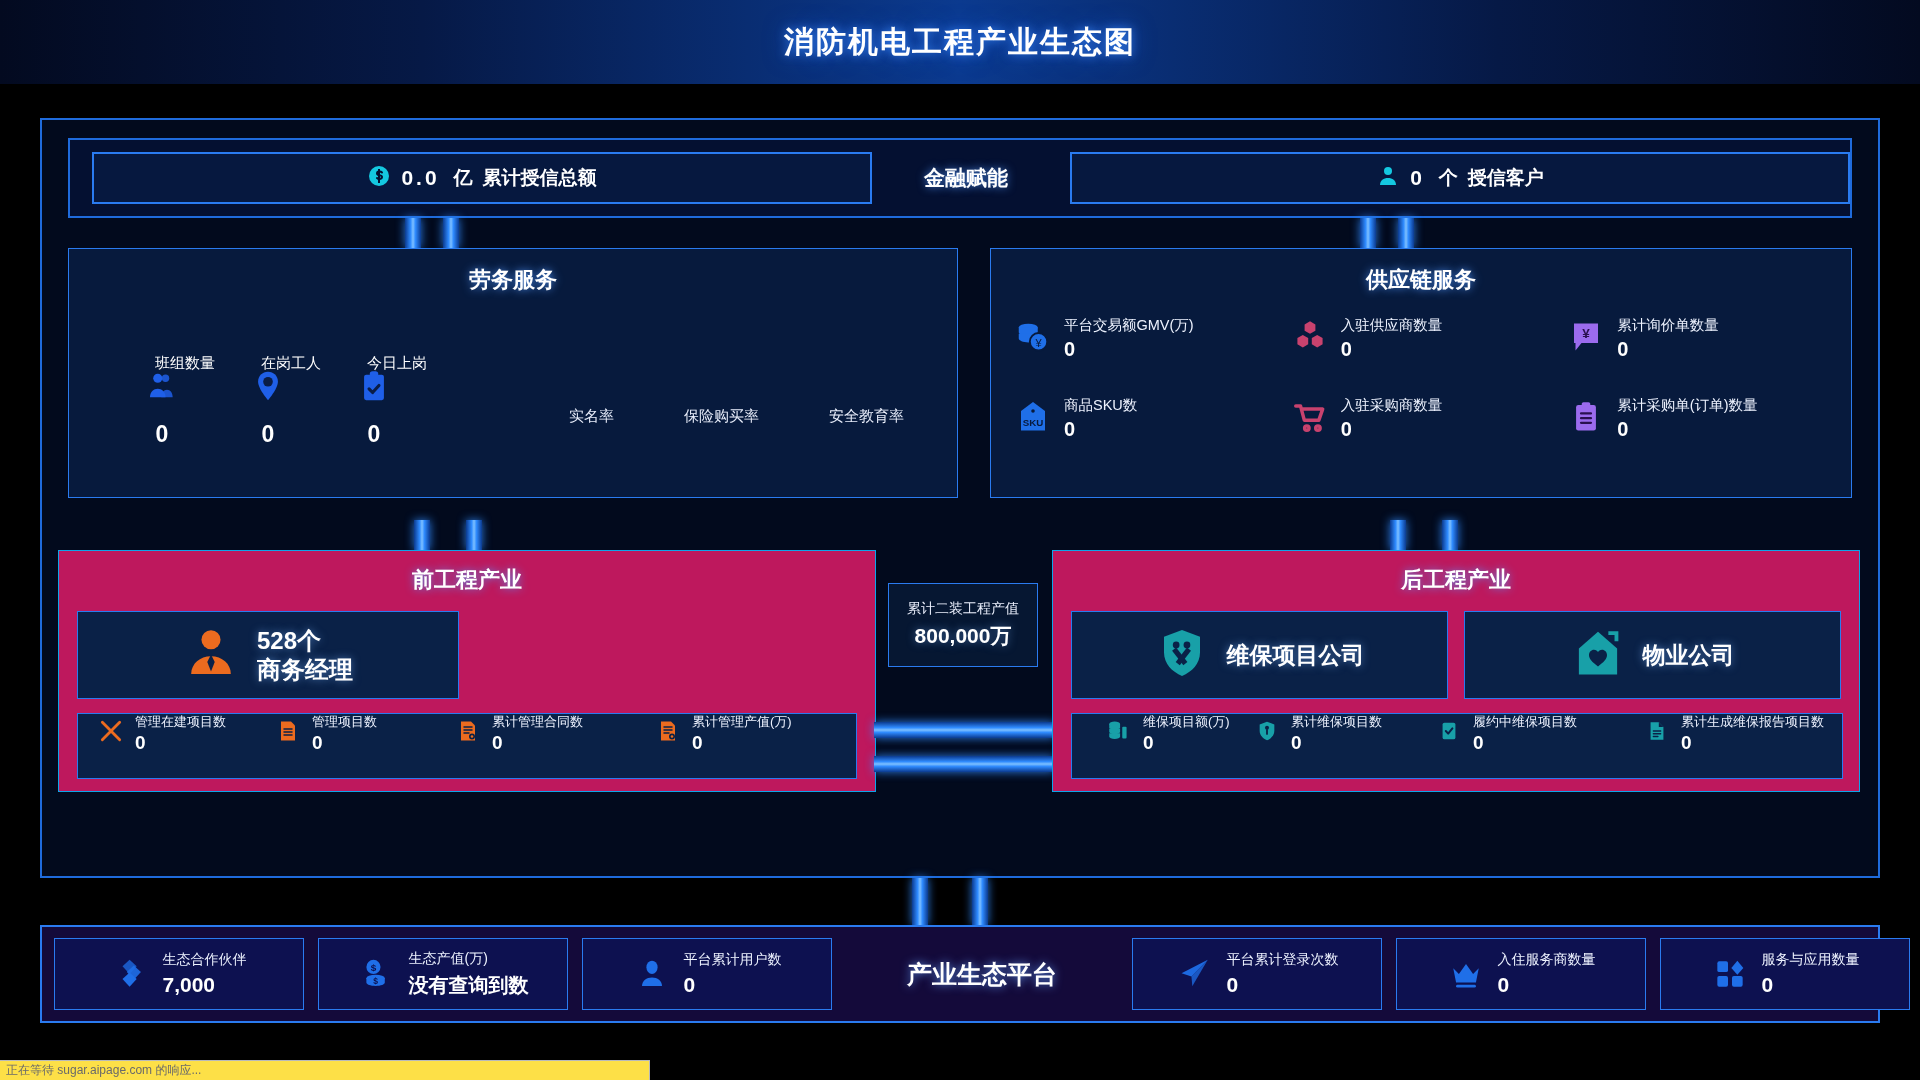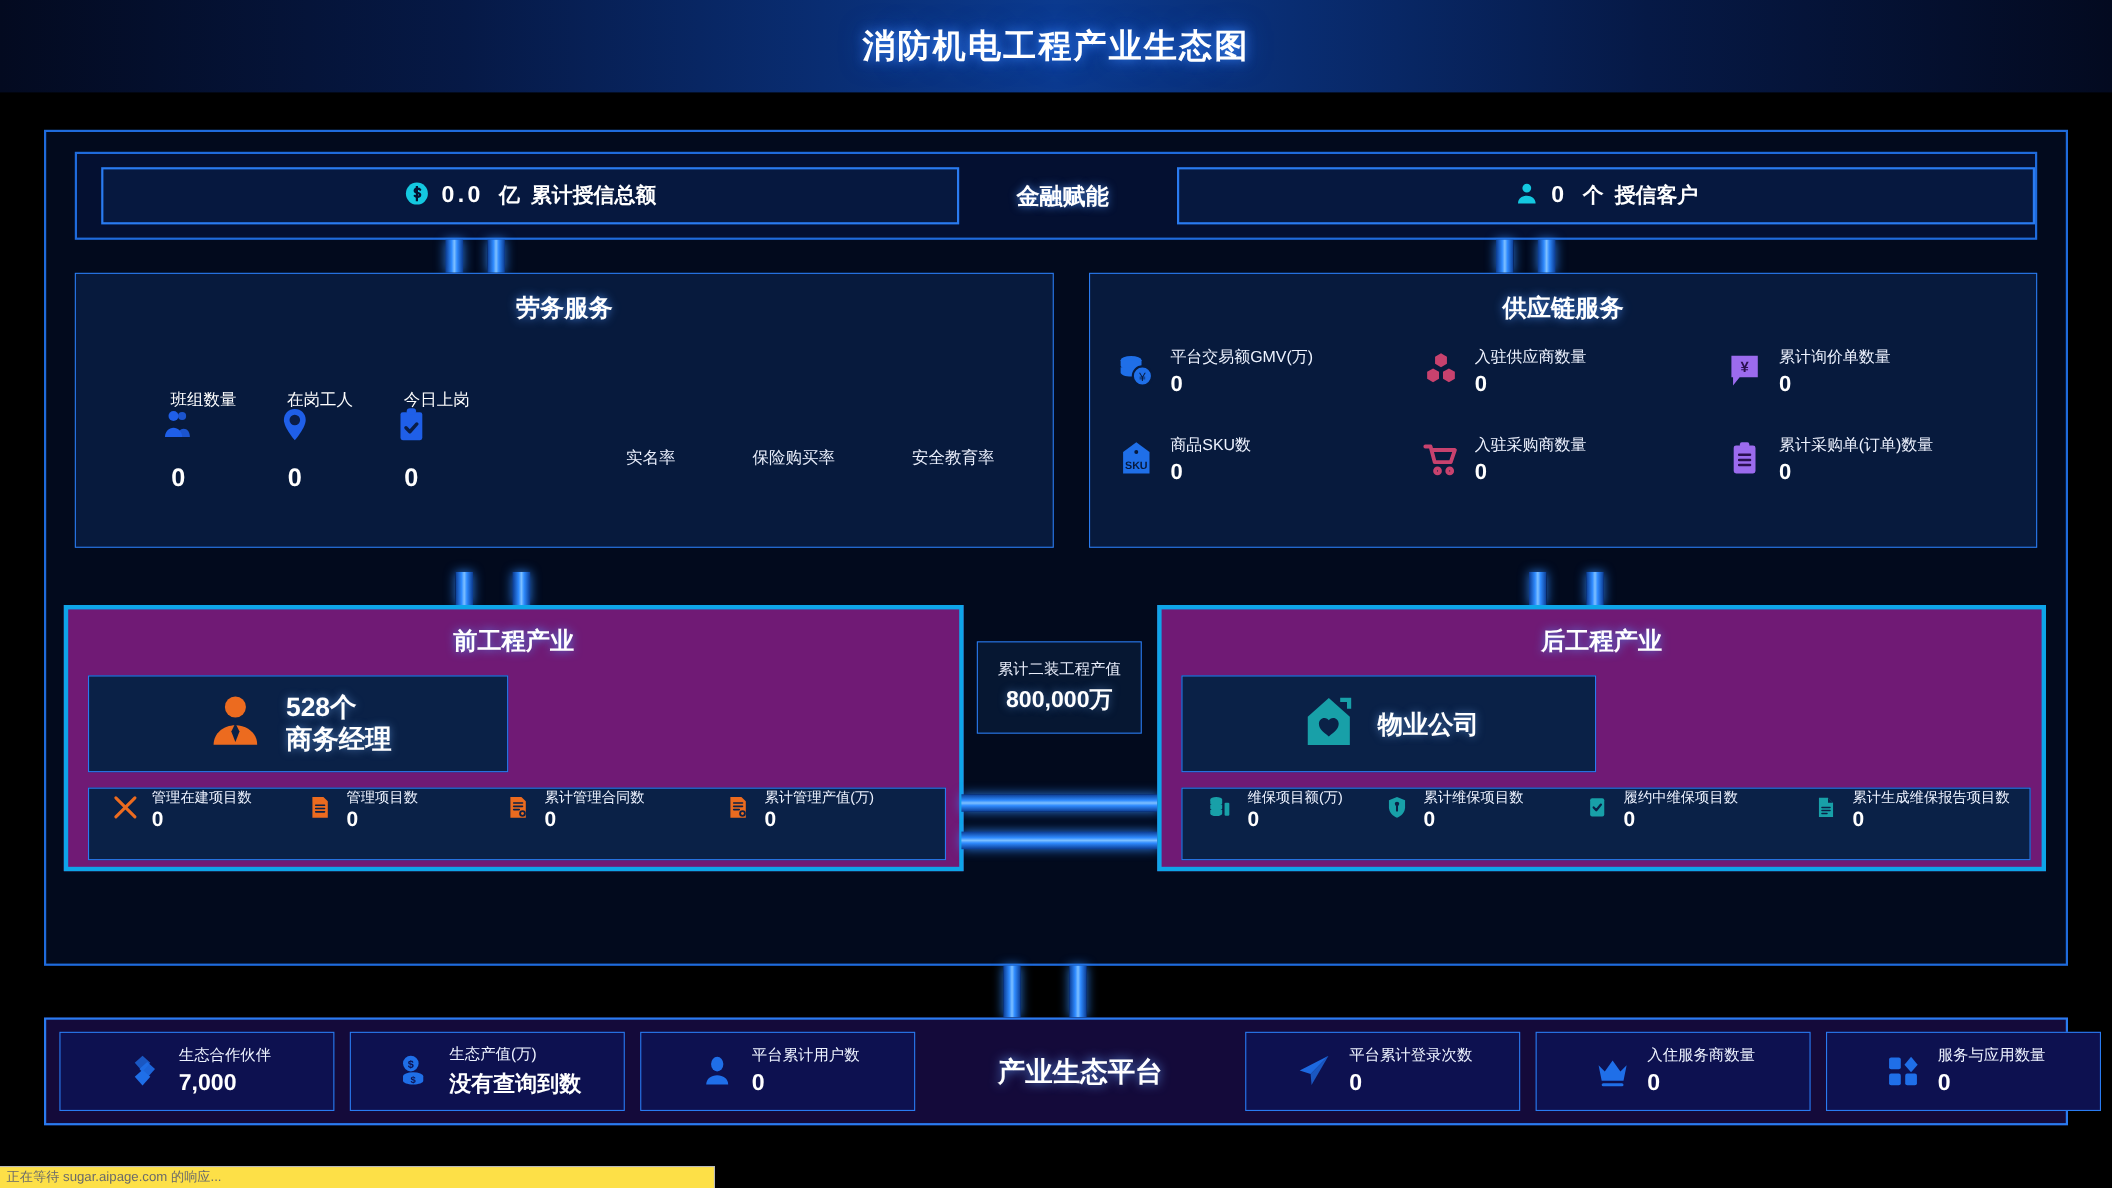--- a/index.html
+++ b/index.html
@@ -74,21 +74,21 @@
   .sc-grid {
     position:absolute; left:22px; top:68px; width:830px;
     display:grid; grid-template-columns:repeat(3,1fr); row-gap:36px;
   }
   .sc-item { display:flex; align-items:flex-start; gap:11px; }
   .sc-ico { width:40px; height:40px; flex:none; display:flex; align-items:center; justify-content:center; }
   .sc-txt .sc-lbl { color:#eef3ff; font-size:14.5px; line-height:17px; }
   .sc-txt .sc-val { color:#ffffff; font-size:20px; font-weight:bold; margin-top:4px; }
 
   
-  .ind-panel { position:absolute; border:4px solid #0ea5e9; background:#701a75; }
+  .ind-panel { position:absolute; border:1px solid #0ea5e9; background:#be185d; }
   .ind-left  { left:58px;  top:550px; width:818px; height:142px; }
   .ind-right { left:1052px;top:550px; width:808px; height:142px; }
   .ind-left, .ind-right { height:242px; }
   .ind-title {
     text-align:center; color:#fff; font-size:22px; font-weight:bold;
     margin-top:14px; text-shadow:0 0 9px rgba(80,150,255,.85);
   }
   .ind-cards { position:absolute; left:18px; top:60px; display:flex; gap:16px; }
   .ind-card {
     height:88px; border:1px solid #2a7bf0; background:#0a2147;
@@ -430,30 +430,44 @@
 
   <div class="h-conn" style="left:874px;top:722px;width:180px;"></div>
   <div class="h-conn" style="left:874px;top:756px;width:180px;"></div>
 
   <div class="ind-panel ind-right">
     <div class="ind-title">后工程产业</div>
     <div class="ind-cards">
       <div class="ind-card" style="width:377px">
         <span>
           <svg width="54" height="54" viewBox="0 0 24 24">
+              <path d="M12 1.8l8 3v7c0 5-3.6 8.6-8 10.4-4.4-1.8-8-5.4-8-10.4v-7z" fill="#18a0a8"></path>
+              <g fill="#0a2147">
+                <circle cx="9.4" cy="8.4" r="1.5"></circle>
+                <circle cx="14.2" cy="8.4" r="1.5"></circle>
+                <path d="M9.4 9.6l5 6.4-1.8 1.4-5-6.4z"></path>
+                <path d="M14.2 9.6l-5 6.4 1.8 1.4 5-6.4z"></path>
+              </g>
+            </svg>
+        </span>
+        <span class="ic-txt small">维保项目公司</span>
+      </div>
+      <div class="ind-card" style="width:377px">
+        <span>
+          <svg width="54" height="54" viewBox="0 0 24 24">
               <path d="M12 2.5L20.5 10V21.5h-17V10z" fill="#18a0a8"></path>
               <path d="M12 18c-2.6-2-4-3.3-4-5.1 0-1.4 1-2.4 2.2-2.4.9 0 1.5.5 1.8 1 .3-.5.9-1 1.8-1 1.2 0 2.2 1 2.2 2.4 0 1.8-1.4 3.1-4 5.1z" fill="#0a2147"></path>
               <path d="M16.6 3.2h3.6v3.6" stroke="#18a0a8" stroke-width="1.7" fill="none"></path>
             </svg>
         </span>
         <span class="ic-txt small">物业公司</span>
       </div>
     </div>
     <div class="ind-stats" style="width:772px">
-      <div class="ind-stat" style="width:180px;padding-left:20px">
+      <div class="ind-stat" style="width:180px;padding-left:32px">
         <span class="is-ico">
           <svg width="26" height="28" viewBox="0 0 24 24" fill="#18a0a8">
               <ellipse cx="8" cy="5.5" rx="5" ry="2.2"></ellipse>
               <path d="M3 5.5v3c0 1.2 2.2 2.2 5 2.2s5-1 5-2.2v-3z"></path>
               <path d="M3 9.8v3c0 1.2 2.2 2.2 5 2.2s5-1 5-2.2v-3z"></path>
               <path d="M3 14.1v3c0 1.2 2.2 2.2 5 2.2s5-1 5-2.2v-3z"></path>
               <rect x="15" y="8" width="4" height="11" rx="1"></rect>
             </svg>
         </span>
         <span>

